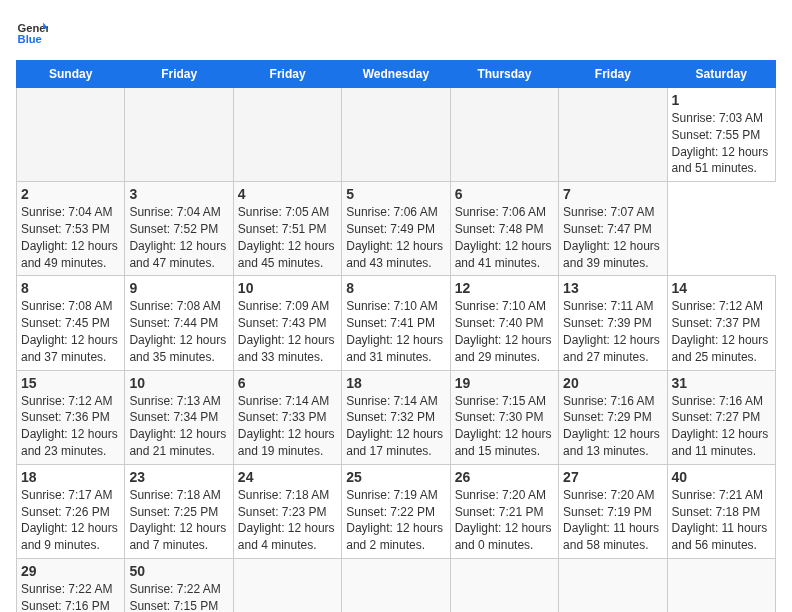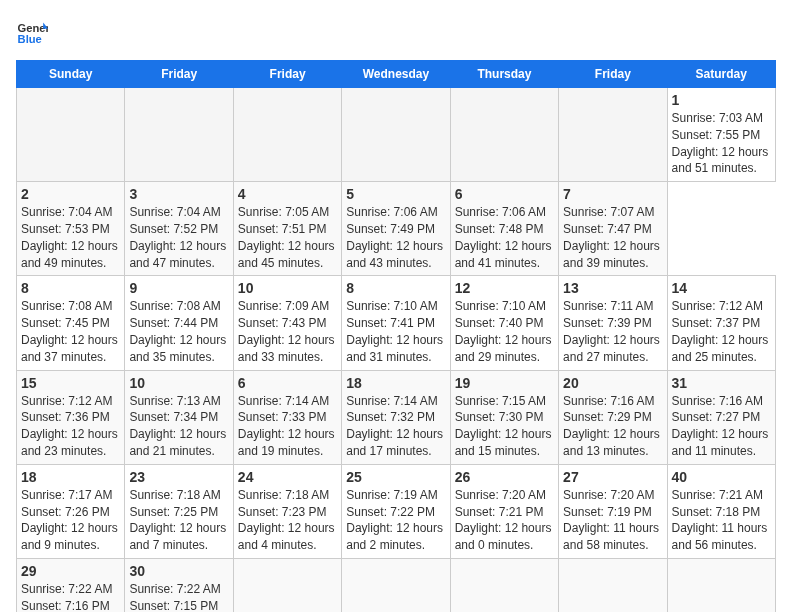--- a/index.html
+++ b/index.html
@@ -140,21 +140,21 @@
         <td><span class="day-num">18</span><span class="day-info">Sunrise: 7:17 AM<br>Sunset: 7:26 PM<br>Daylight: 12 hours<br>and 9 minutes.</span></td>
         <td><span class="day-num">23</span><span class="day-info">Sunrise: 7:18 AM<br>Sunset: 7:25 PM<br>Daylight: 12 hours<br>and 7 minutes.</span></td>
         <td><span class="day-num">24</span><span class="day-info">Sunrise: 7:18 AM<br>Sunset: 7:23 PM<br>Daylight: 12 hours<br>and 4 minutes.</span></td>
         <td><span class="day-num">25</span><span class="day-info">Sunrise: 7:19 AM<br>Sunset: 7:22 PM<br>Daylight: 12 hours<br>and 2 minutes.</span></td>
         <td><span class="day-num">26</span><span class="day-info">Sunrise: 7:20 AM<br>Sunset: 7:21 PM<br>Daylight: 12 hours<br>and 0 minutes.</span></td>
         <td><span class="day-num">27</span><span class="day-info">Sunrise: 7:20 AM<br>Sunset: 7:19 PM<br>Daylight: 11 hours<br>and 58 minutes.</span></td>
         <td><span class="day-num">40</span><span class="day-info">Sunrise: 7:21 AM<br>Sunset: 7:18 PM<br>Daylight: 11 hours<br>and 56 minutes.</span></td>
       </tr>
       <tr>
         <td><span class="day-num">29</span><span class="day-info">Sunrise: 7:22 AM<br>Sunset: 7:16 PM<br>Daylight: 11 hours<br>and 54 minutes.</span></td>
-        <td><span class="day-num">30</span><span class="day-info">Sunrise: 7:22 AM<br>Sunset: 7:15 PM<br>Daylight: 11 hours<br>and 52 minutes.</span></td>
+        <td><span class="day-num">50</span><span class="day-info">Sunrise: 7:22 AM<br>Sunset: 7:15 PM<br>Daylight: 11 hours<br>and 52 minutes.</span></td>
         <td class="empty"></td>
         <td class="empty"></td>
         <td class="empty"></td>
         <td class="empty"></td>
         <td class="empty"></td>
       </tr>
     </tbody>
 </table>
 
 </body></html>

